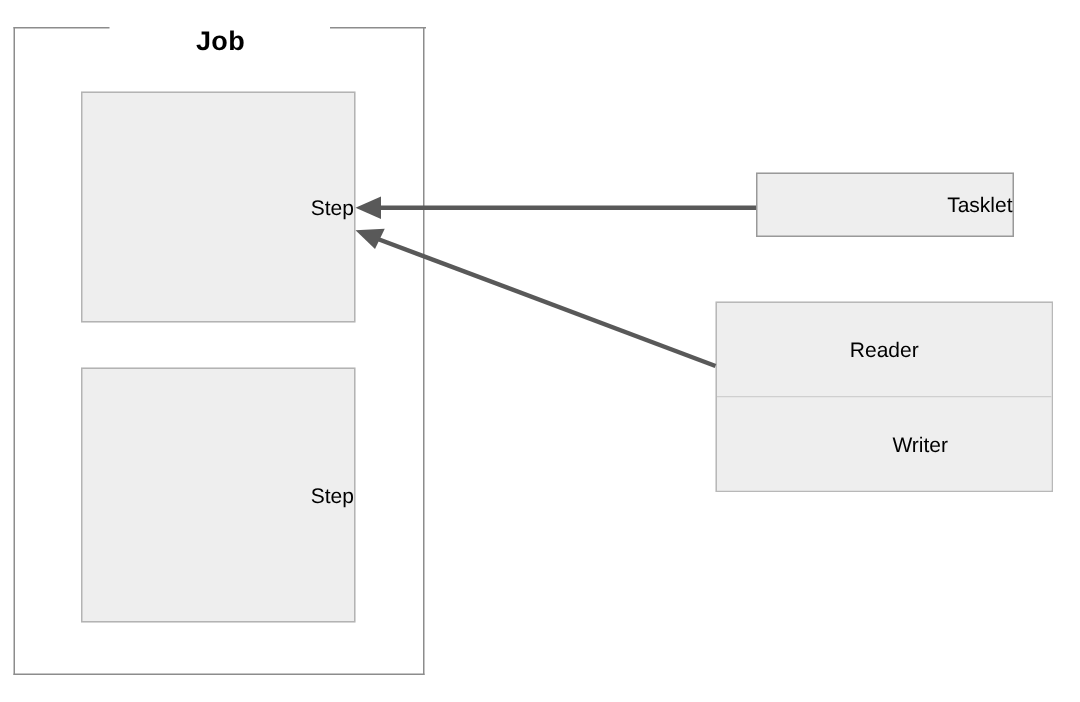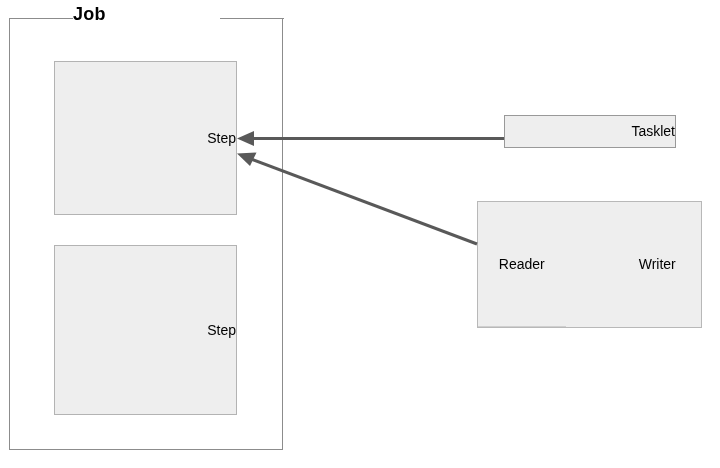--- a/index.html
+++ b/index.html
@@ -38,23 +38,23 @@
     height: 0;
     border-top: 1px solid #8c8c8c;
     top: 18px;
   }
   .job-top-left  { left: 9px;   width: 64px; }
   .job-top-right { left: 220px; width: 64px; }
 
   .job-title {
     position: absolute;
     left: 73px;
-    top: 2px;
+    top: 15px;
     width: 148px;
-    text-align: left;
+    text-align: center;
     font-size: 18px;
     font-weight: bold;
     line-height: 24px;
     letter-spacing: 0.2px;
     color: #000000;
     white-space: nowrap;
   }
 
   
   .node {
@@ -68,35 +68,36 @@
     font-size: 14px;
     line-height: 17px;
     color: #000000;
     white-space: nowrap;
   }
 
   .step-1 { left: 54px; top: 61px;  width: 183px; height: 154px; }
   .step-2 { left: 54px; top: 245px; width: 183px; height: 170px; }
 
   .tasklet {
-    left: 504px; top: 115px; width: 172px; height: 33px;
+    left: 504px; top: 115px; width: 172px; height: 43px;
     border-color: #999999;
   }
 
   
   .stack {
     position: absolute;
     left: 477px;
     top: 201px;
     width: 225px;
     height: 127px;
     box-sizing: border-box;
     border: 1px solid #b8b8b8;
     background: #eeeeee;
     display: flex;
+    flex-direction: column;
   }
   .stack-row {
     flex: 1 1 0;
     display: flex;
     align-items: center;
     justify-content: center;
     font-size: 14px;
     line-height: 17px;
     color: #000000;
     border-bottom: 1px solid #cfcfcf;

